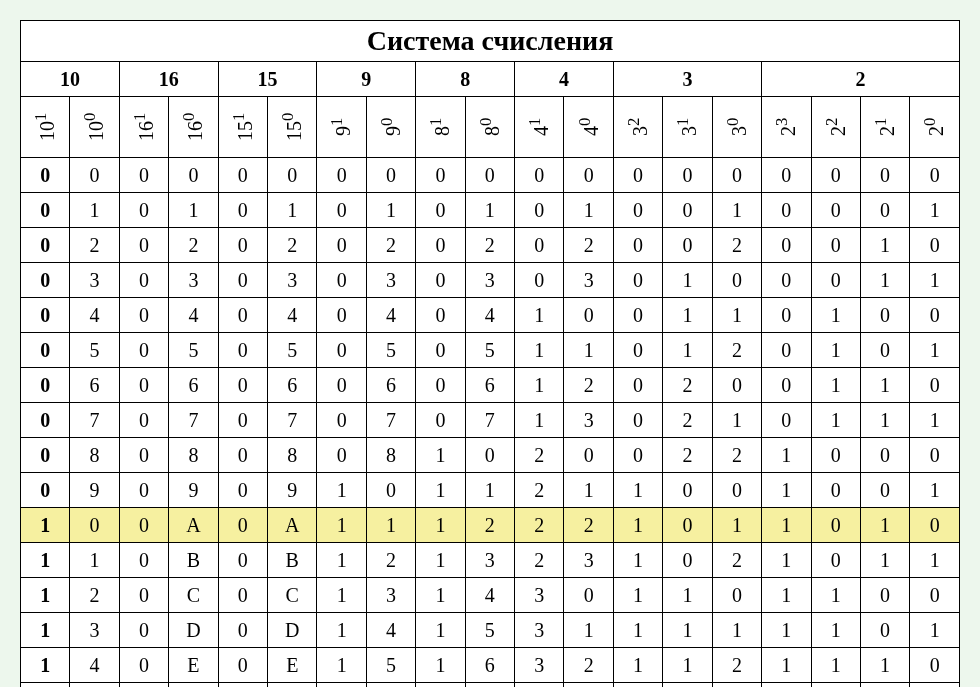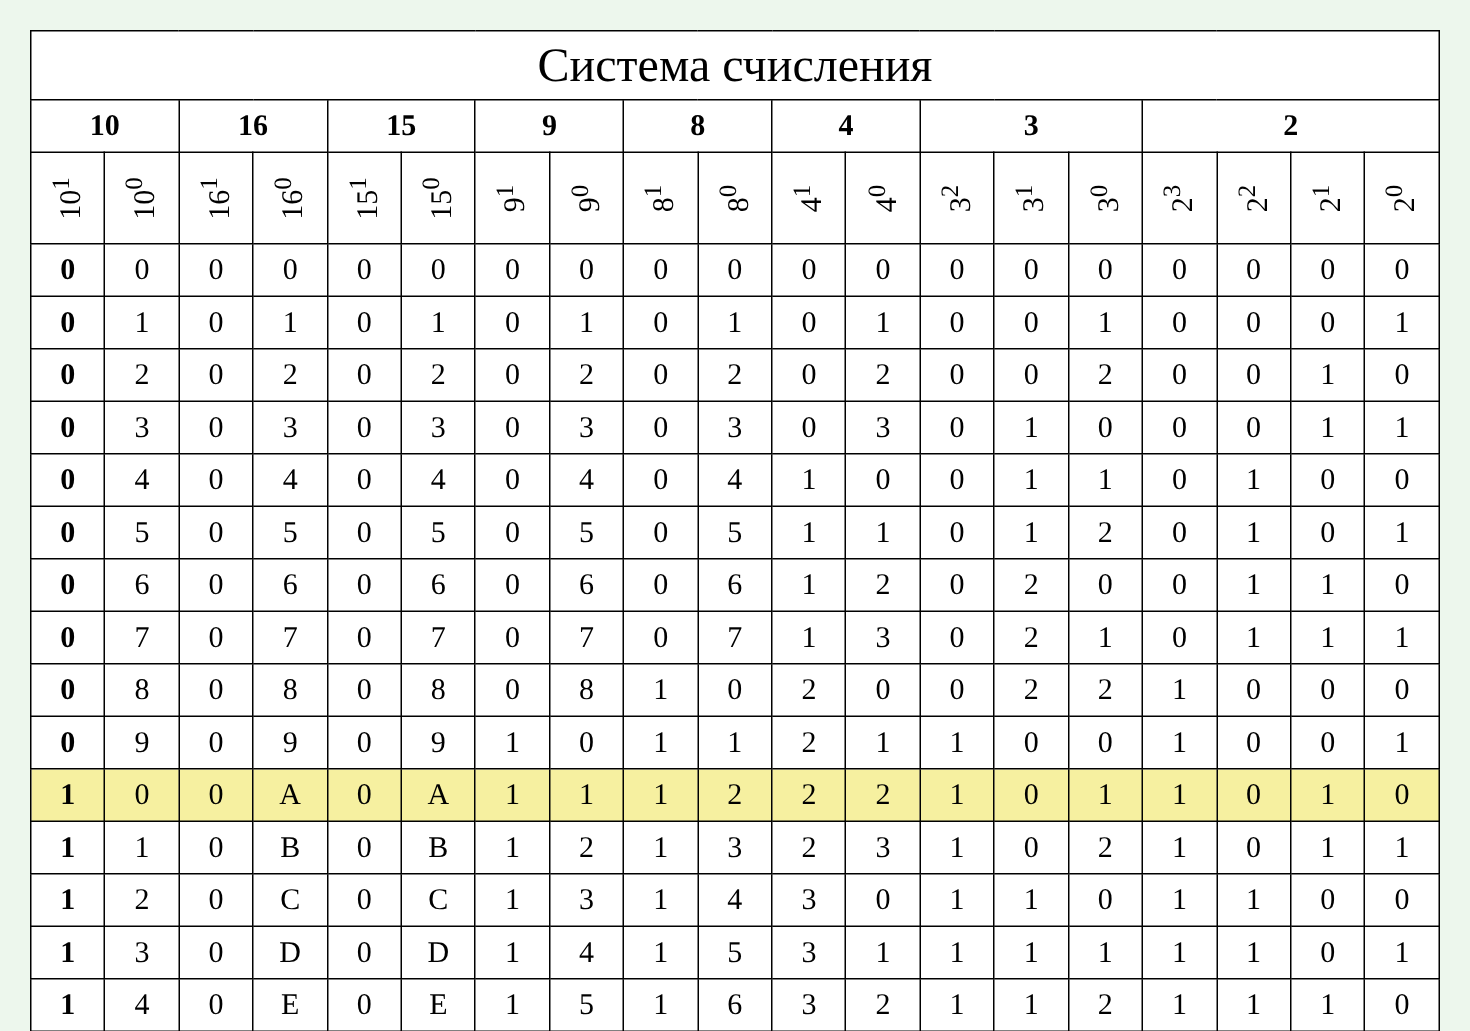--- a/index.html
+++ b/index.html
@@ -17,22 +17,22 @@
     background: #fff;
   }
   th, td {
     border: 1.5px solid #000;
     text-align: center;
     vertical-align: middle;
     padding: 2px 0;
     height: 30px;
   }
   th.title {
-    font-size: 32px;
-    font-weight: normal;
+    font-size: 28px;
+    font-weight: bold;
     padding: 4px 0;
   }
   th.base {
     font-size: 20px;
     font-weight: bold;
   }
   th.digit {
     font-size: 20px;
     font-weight: normal;
     height: 56px;

